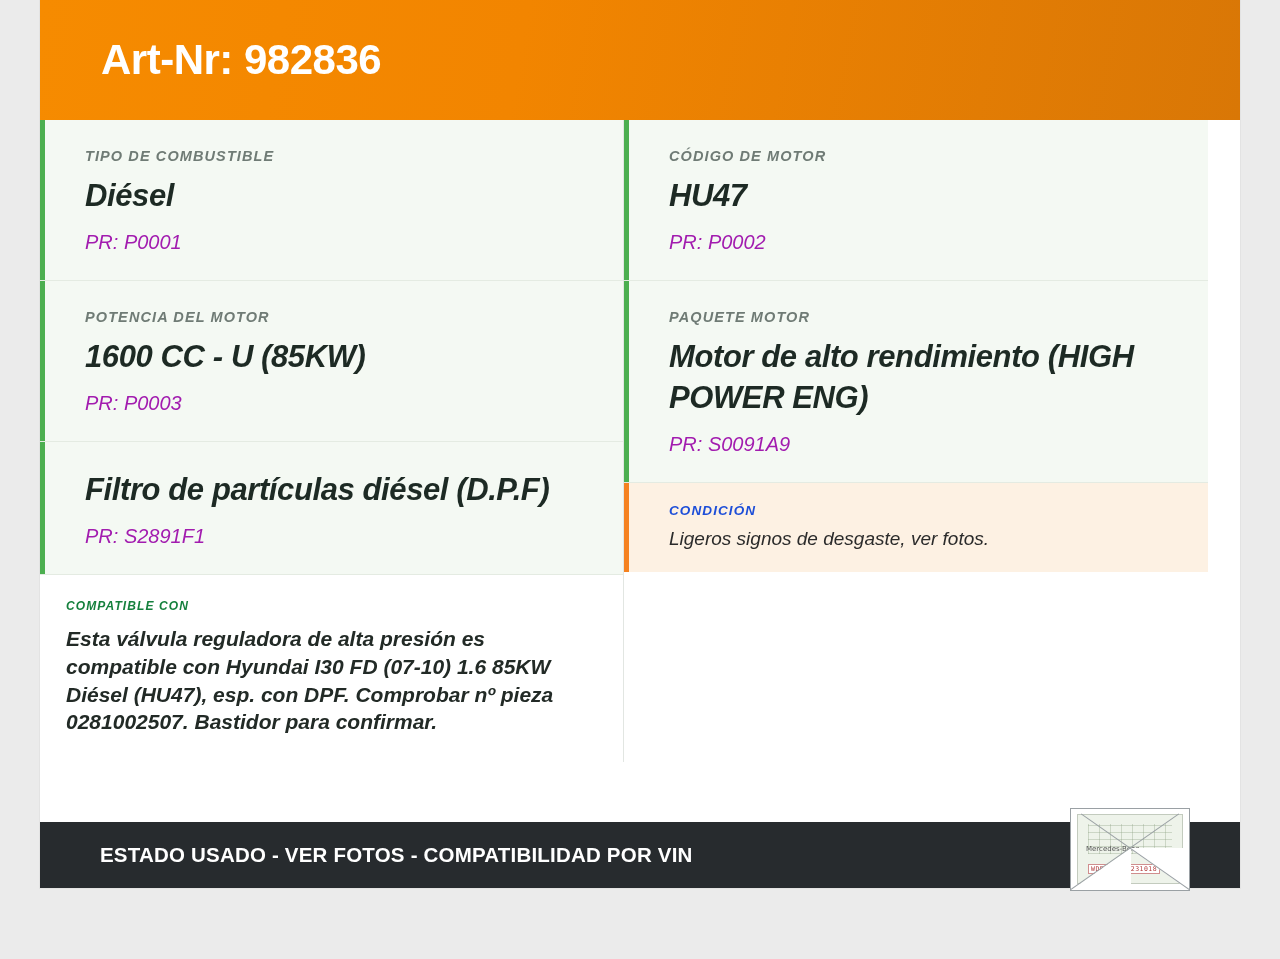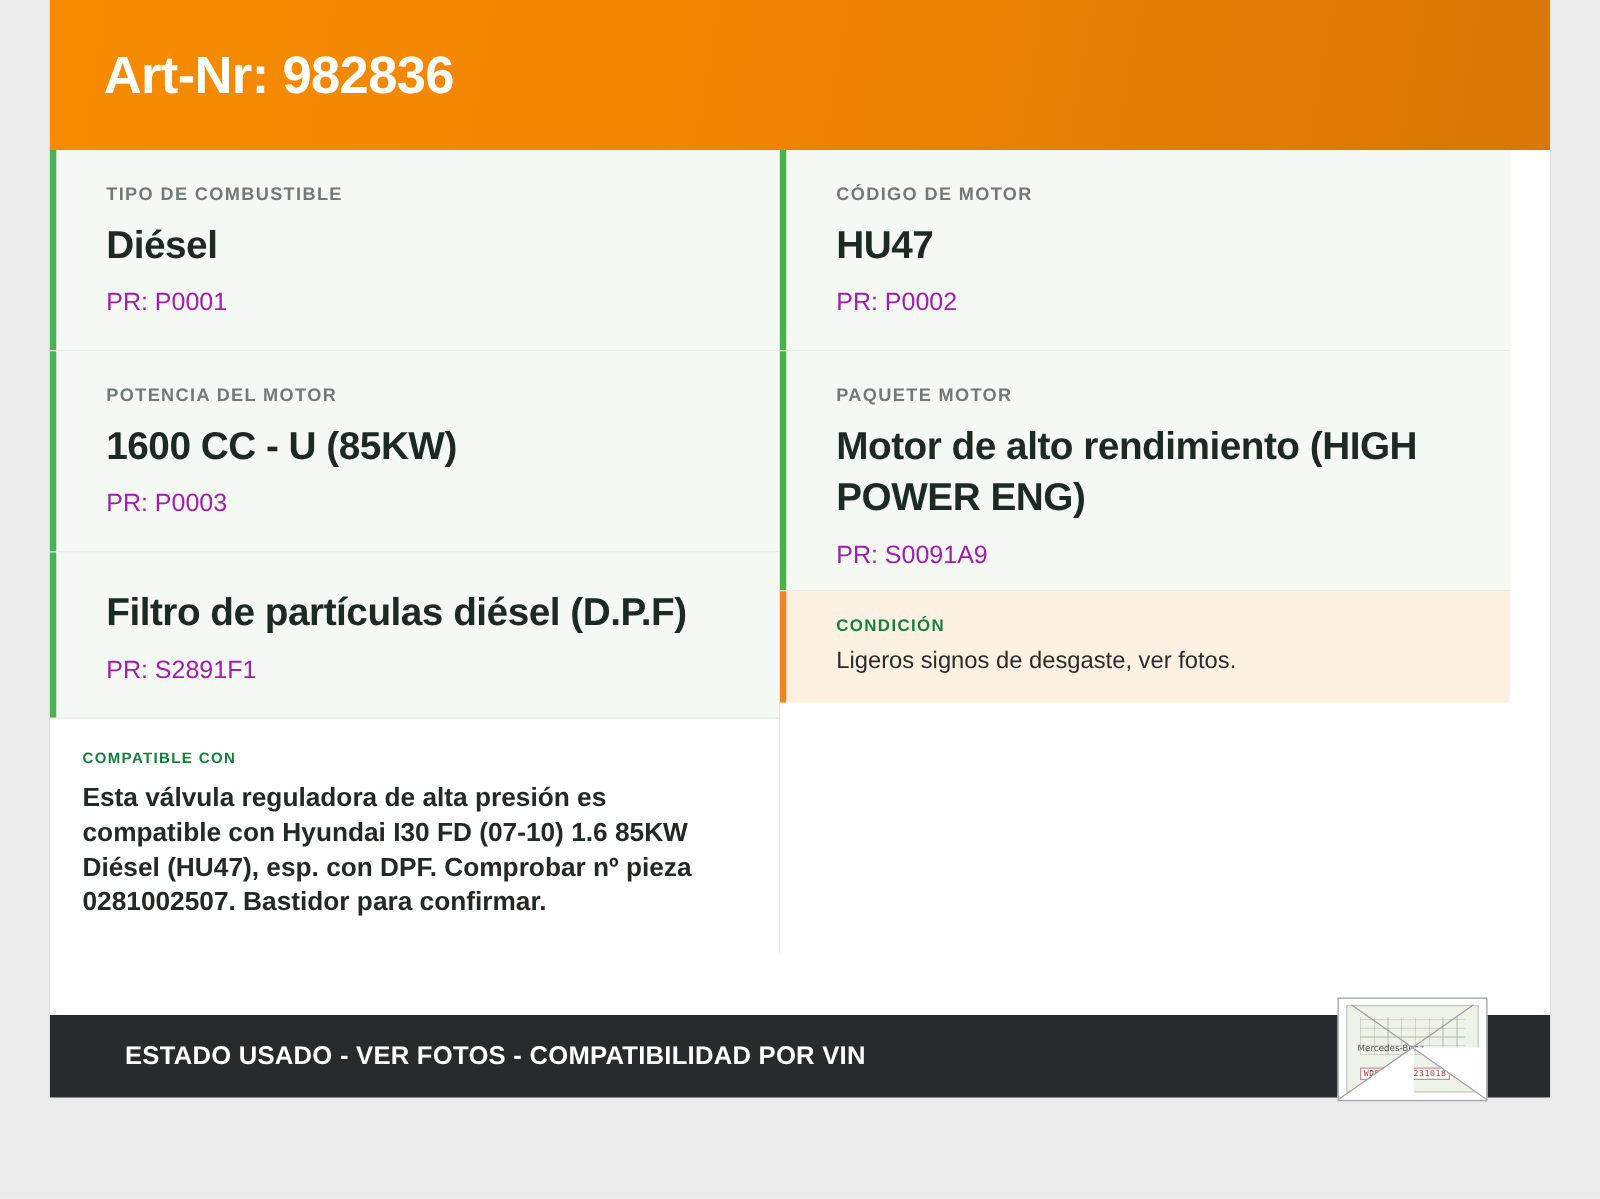--- a/index.html
+++ b/index.html
@@ -23,38 +23,39 @@
     background: #ffffff;
     box-shadow: 0 0 0 1px rgba(0,0,0,0.03);
   }
 
   
   .header {
     height: 120px;
     background: linear-gradient(100deg, #f68b00 0%, #f28500 40%, #d97706 100%);
     display: flex;
     align-items: center;
-    padding-left: 43px;
+    padding-left: 61px;
     box-sizing: border-box;
   }
   .header-title {
     color: #ffffff;
     font-size: 42px;
     font-weight: bold;
     letter-spacing: -0.5px;
   }
 
   
   .body-grid {
     display: flex;
     align-items: flex-start;
   }
   .col {
     width: 584px;
     box-sizing: border-box;
+    font-style: italic;
   }
   .col-left { border-right: 1px solid #e2e6e2; }
 
   .spec {
     position: relative;
     background: #f4f9f3;
     border-bottom: 1px solid #e4ebe2;
     padding: 28px 45px 26px 45px;
     box-sizing: border-box;
   }
@@ -81,21 +82,21 @@
     color: #1d2a24;
     line-height: 1.32;
     letter-spacing: -0.4px;
   }
   .spec-pr {
     margin-top: 14px;
     font-size: 20px;
     color: #a21caf;
   }
 
-  .spec-right-pad-1 { padding-bottom: 16px; }
+  .spec-right-pad-1 { padding-bottom: 26px; }
 
   
   .condition {
     position: relative;
     background: #fdf1e3;
     padding: 20px 45px 22px 45px;
     box-sizing: border-box;
   }
   .condition::before {
     content: "";
@@ -103,21 +104,21 @@
     left: 0;
     top: 0;
     bottom: 0;
     width: 5px;
     background: #f58220;
   }
   .condition-label {
     font-size: 13.5px;
     font-weight: bold;
     letter-spacing: 1.1px;
-    color: #15803d;
+    color: #1d4ed8;
     text-transform: uppercase;
     margin-bottom: 10px;
   }
   .condition-text {
     font-size: 19px;
     color: #2b2b2b;
     font-weight: 500;
   }
 
   

